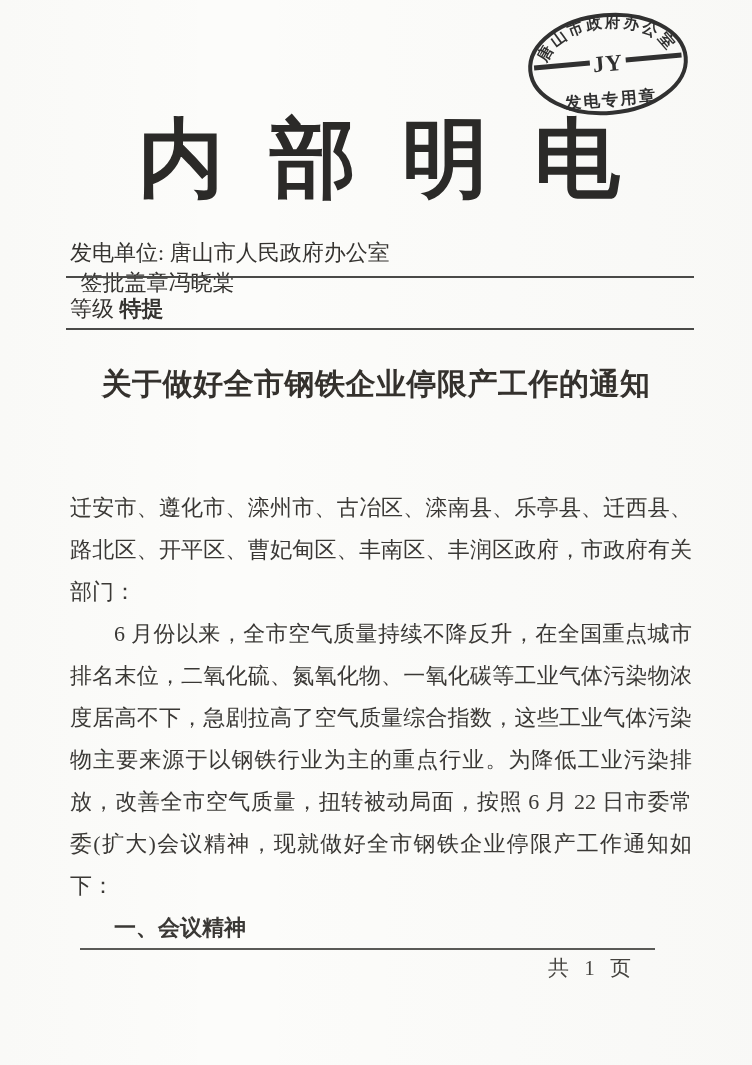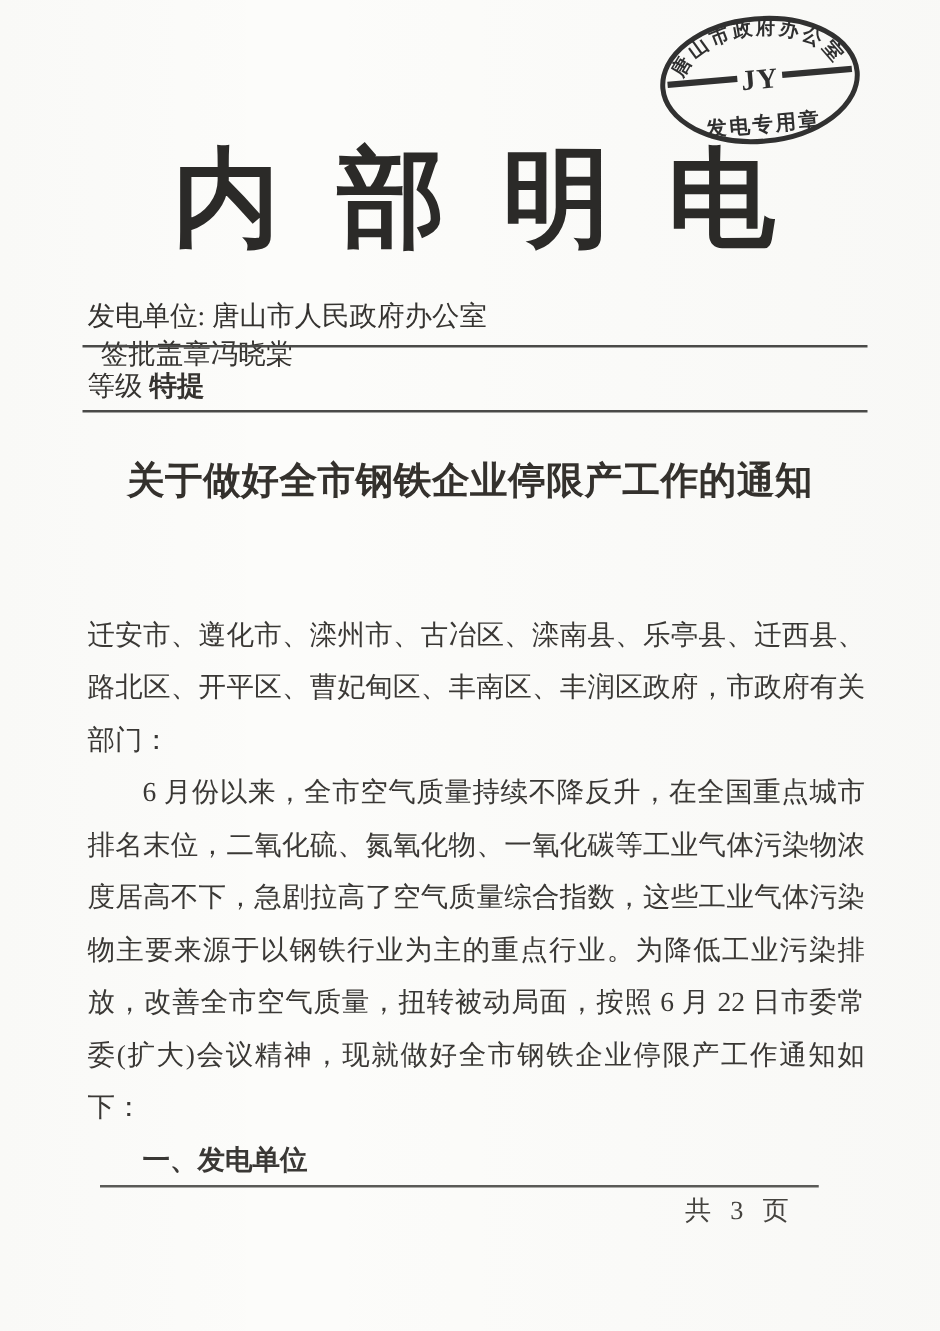--- a/index.html
+++ b/index.html
@@ -101,19 +101,19 @@
   <div class="hdr-row hdr-row-2">
     <span class="hdr-left"><span>等级 </span><span class="hei">特提</span></span>
   </div>
   <div class="rule rule-2"></div>
 
   <h1 class="doc-title">关于做好全市钢铁企业停限产工作的通知</h1>
 
   <div class="body-text">
     <p>迁安市、遵化市、滦州市、古冶区、滦南县、乐亭县、迁西县、路北区、开平区、曹妃甸区、丰南区、丰润区政府，市政府有关部门：</p>
     <p class="indent">6 月份以来，全市空气质量持续不降反升，在全国重点城市排名末位，二氧化硫、氮氧化物、一氧化碳等工业气体污染物浓度居高不下，急剧拉高了空气质量综合指数，这些工业气体污染物主要来源于以钢铁行业为主的重点行业。为降低工业污染排放，改善全市空气质量，扭转被动局面，按照 6 月 22 日市委常委(扩大)会议精神，现就做好全市钢铁企业停限产工作通知如下：</p>
-    <p class="indent hei">一、发电单位</p>
+    <p class="indent hei">一、会议精神</p>
   </div>
 
   <div class="rule footer-rule"></div>
-  <div class="page-count">共 3 页</div>
+  <div class="page-count">共 1 页</div>
 
 </div>
 
 </body></html>

